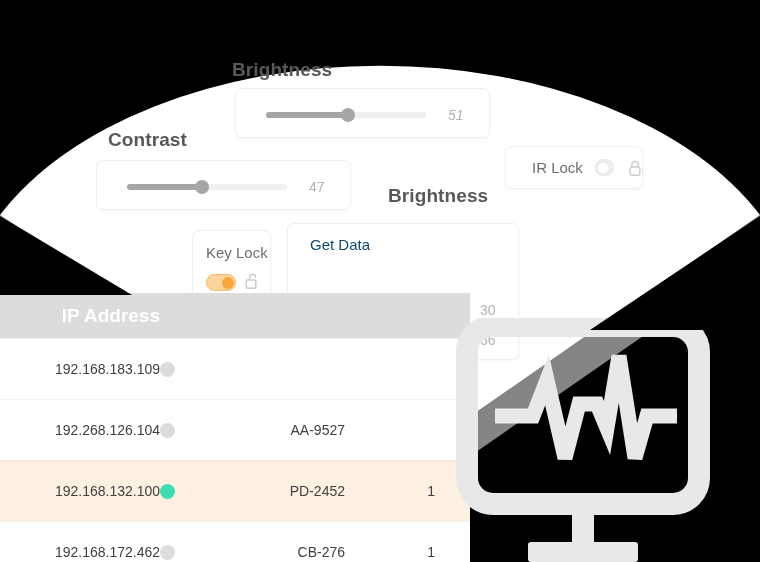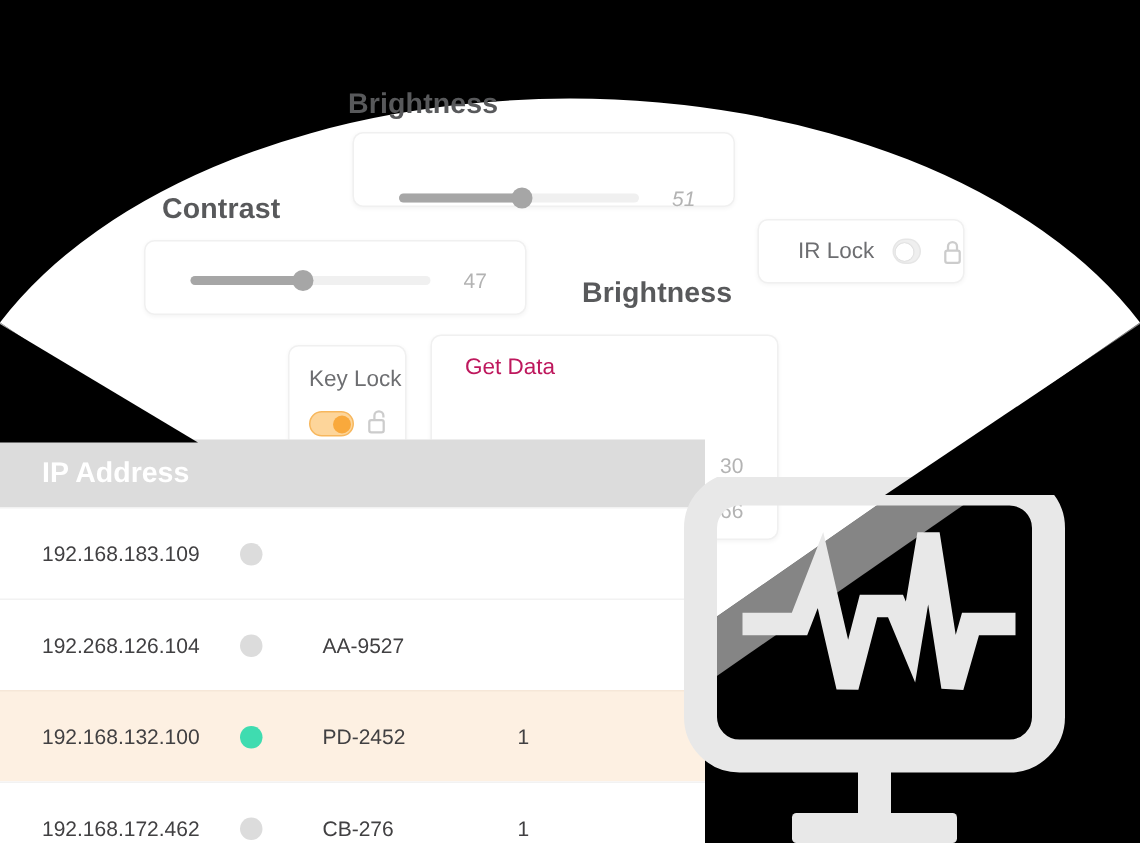--- a/index.html
+++ b/index.html
@@ -13,20 +13,21 @@
     overflow: hidden;
     font-family: "Liberation Sans", sans-serif;
     -webkit-font-smoothing: antialiased;
   }
   #stage {
     position: relative;
     width: 760px;
     height: 562px;
     background: #000000;
     overflow: hidden;
+    text-align: right;
   }
 
   
   .dome-wrap {
     position: absolute;
     left: 0; top: 0;
     width: 760px; height: 562px;
     pointer-events: none;
   }
   .dome-wrap svg { display: block; }
@@ -195,21 +196,21 @@
 
       <path d="M 760,215 L 383,477 L 440,477 L 760,255 Z" fill="#f3f3f3" opacity="0.55"></path>
     </svg>
   </div>
 
   <div class="panel-layer">
 
     <div class="section-title" style="left:232px; top:59px;">Brightness</div>
 
     <div class="card" style="left:235px; top:88px; width:255px; height:50px;">
-      <div class="slider-row" style="left:30px; top:35px;font-style:italic;">
+      <div class="slider-row" style="left:30px; top:18px;font-style:italic;">
         <div class="slider" style="width:160px;">
           <div class="fill" style="width:51%"></div>
           <div class="thumb" style="left:51%"></div>
         </div>
         <div class="slider-value" style="margin-left:22px;">51</div>
       </div>
     </div>
 
     <div class="section-title" style="left:108px; top:129px;">Contrast</div>
 
@@ -246,21 +247,21 @@
         <svg class="lock-icon" width="15" height="18" viewBox="0 0 15 18">
           <path d="M4.6 8 V5.2 A3 3 0 0 1 10.6 5.2 V6.3" fill="none" stroke="#cccccc" stroke-width="1.5"></path>
           <rect x="1.2" y="8" width="9.6" height="8.2" rx="1.4" fill="none" stroke="#cccccc" stroke-width="1.5"></rect>
         </svg>
       </span>
     </div>
 
     <div class="section-title" style="left:388px; top:185px;">Brightness</div>
 
     <div class="card" style="left:287px; top:223px; width:232px; height:137px;">
-      <div style="position:absolute; left:22px; top:12px; font-size:15px; color:#be185d;">Get Data</div>
+      <div style="position:absolute; left:22px; top:12px; font-size:15px; color:#0c4a6e;">Get Data</div>
 
 
       <div class="slider-row" style="left:22px; top:78px;">
         <div class="slider no-track" style="width:130px;">
           <div class="fill" style="width:70%"></div>
           <div class="thumb" style="left:70%"></div>
         </div>
         <div class="slider-value" style="margin-left:40px;">30</div>
       </div>
 

